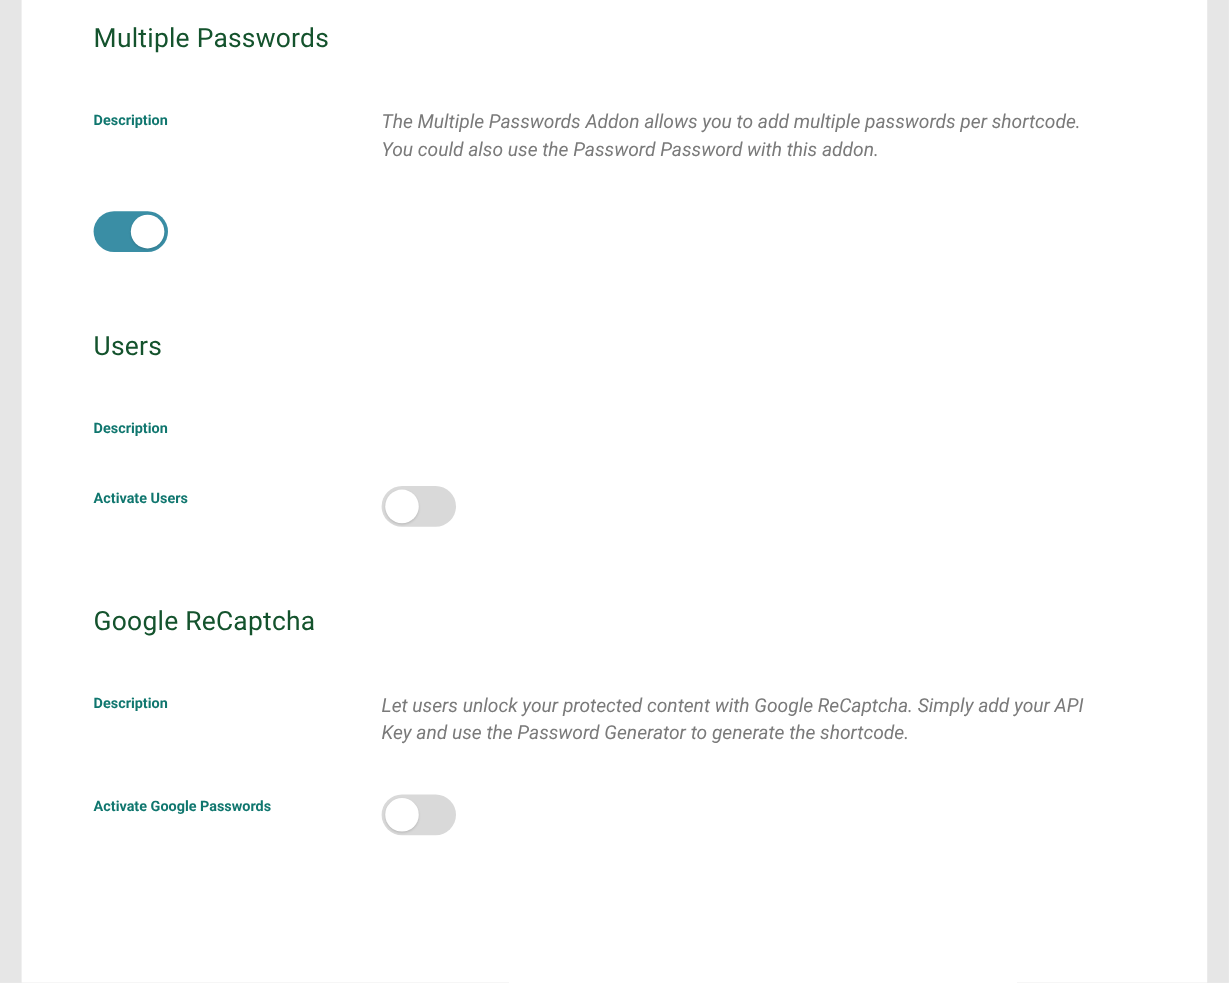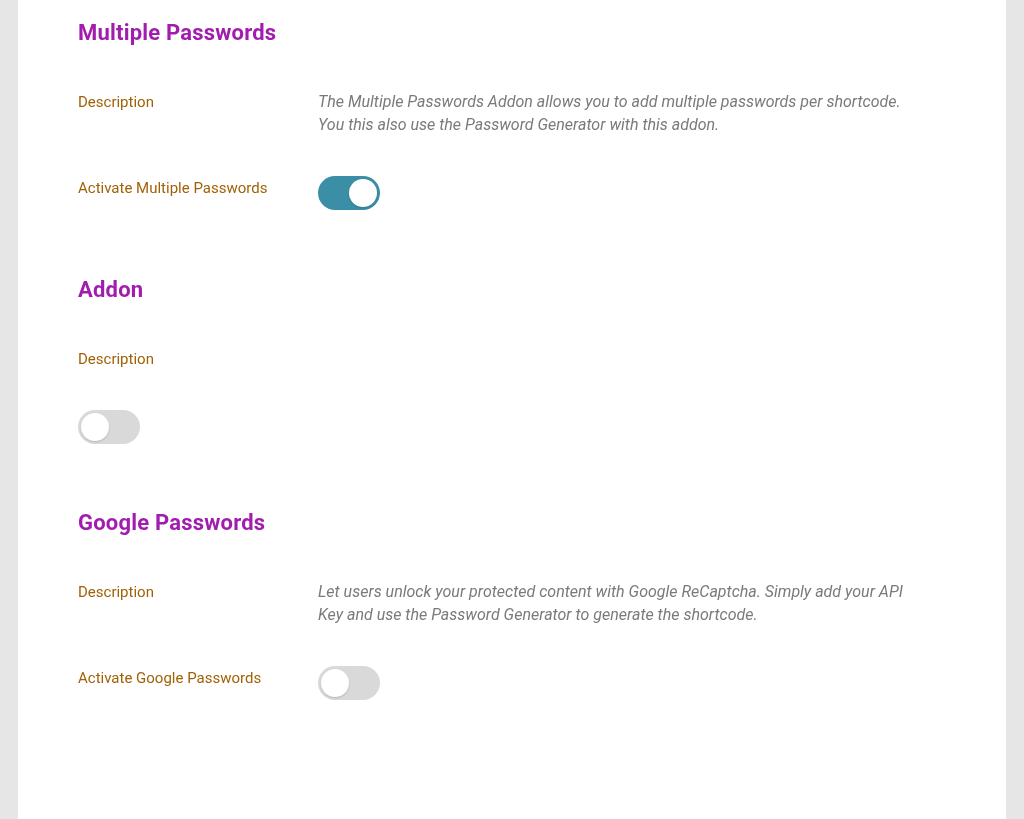--- a/index.html
+++ b/index.html
@@ -23,36 +23,36 @@
       background: #ffffff;
       width: 988px;
       height: 819px;
       padding: 0 60px 30px 60px;
     }
     .section {
       padding-top: 10px;
     }
     .section-heading {
       font-size: 22px;
-      font-weight: 700;
-      color: #a21caf;
+      font-weight: 400;
+      color: #14532d;
       margin: 10px 0 45px 0;
       letter-spacing: 0.2px;
     }
     .row {
       display: flex;
       align-items: flex-start;
       margin-bottom: 40px;
     }
     .row-label {
       width: 240px;
       flex-shrink: 0;
-      font-size: 15px;
-      font-weight: 400;
-      color: #a16207;
+      font-size: 12px;
+      font-weight: 700;
+      color: #0f766e;
       line-height: 1.4;
       padding-top: 2px;
     }
     .row-value {
       flex: 1;
       font-size: 16px;
       font-style: italic;
       color: #7a7a7a;
       line-height: 1.45;
       padding-right: 20px;
@@ -92,51 +92,51 @@
 <body>
 
 <div class="page-wrap">
   <div class="card">
 
     <div class="section">
       <h2 class="section-heading">Multiple Passwords</h2>
 
       <div class="row">
         <div class="row-label">Description</div>
-        <div class="row-value">The Multiple Passwords Addon allows you to add multiple passwords per shortcode. You this also use the Password Generator with this addon.</div>
+        <div class="row-value">The Multiple Passwords Addon allows you to add multiple passwords per shortcode. You could also use the Password Password with this addon.</div>
       </div>
 
       <div class="row">
-        <div class="row-label">Activate Multiple Passwords</div>
         <div class="row-value">
           <div class="toggle on">
             <div class="toggle-knob"></div>
           </div>
         </div>
       </div>
     </div>
 
     <div class="section">
-      <h2 class="section-heading">Addon</h2>
+      <h2 class="section-heading">Users</h2>
 
       <div class="row">
         <div class="row-label">Description</div>
       </div>
 
       <div class="row">
+        <div class="row-label">Activate Users</div>
         <div class="row-value">
           <div class="toggle off">
             <div class="toggle-knob"></div>
           </div>
         </div>
       </div>
     </div>
 
     <div class="section">
-      <h2 class="section-heading">Google Passwords</h2>
+      <h2 class="section-heading">Google ReCaptcha</h2>
 
       <div class="row">
         <div class="row-label">Description</div>
         <div class="row-value">Let users unlock your protected content with Google ReCaptcha. Simply add your API Key and use the Password Generator to generate the shortcode.</div>
       </div>
 
       <div class="row">
         <div class="row-label">Activate Google Passwords</div>
         <div class="row-value">
           <div class="toggle off">

